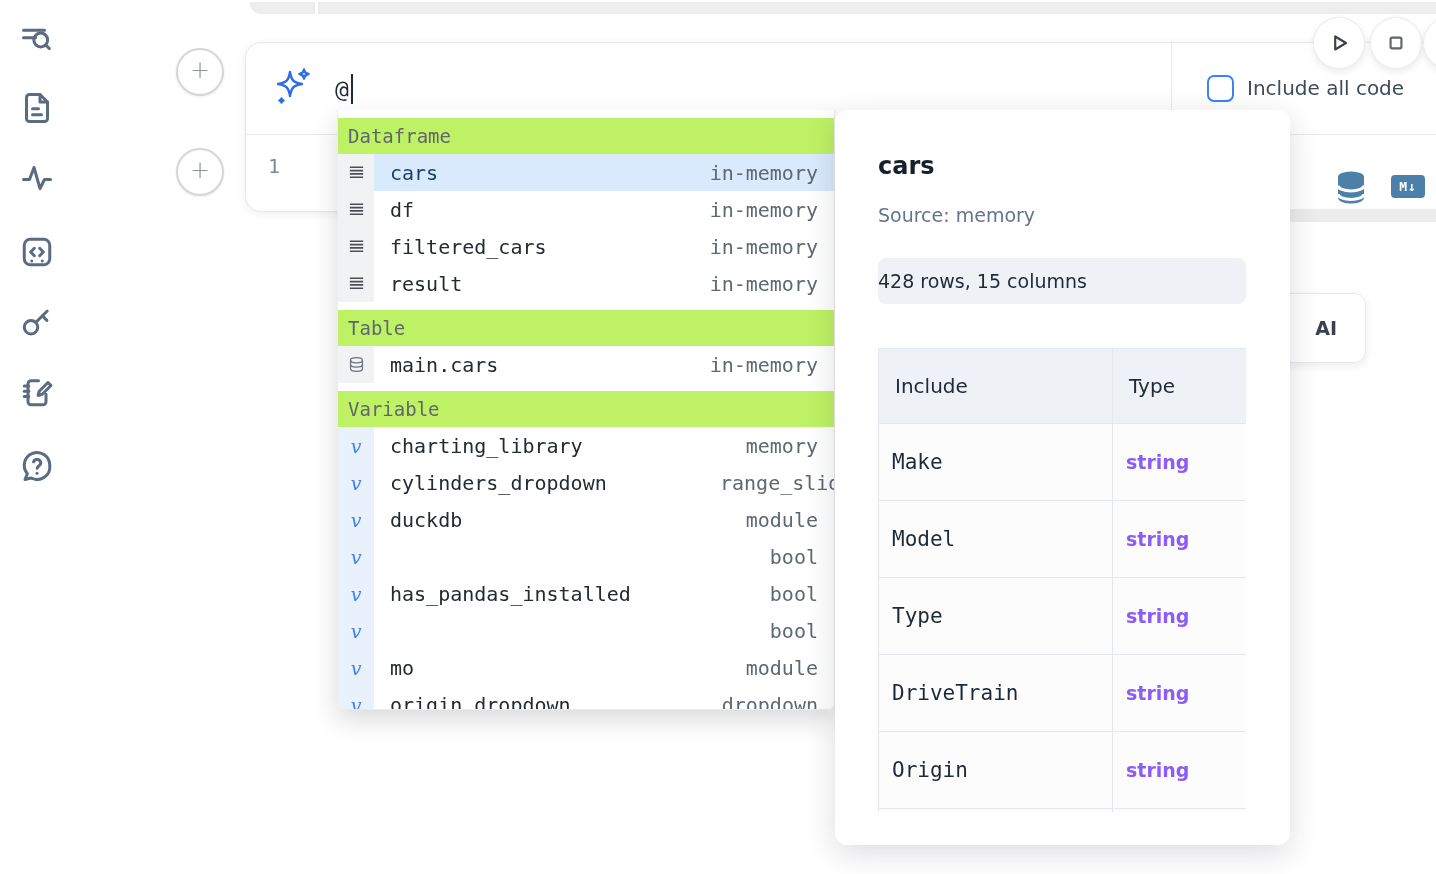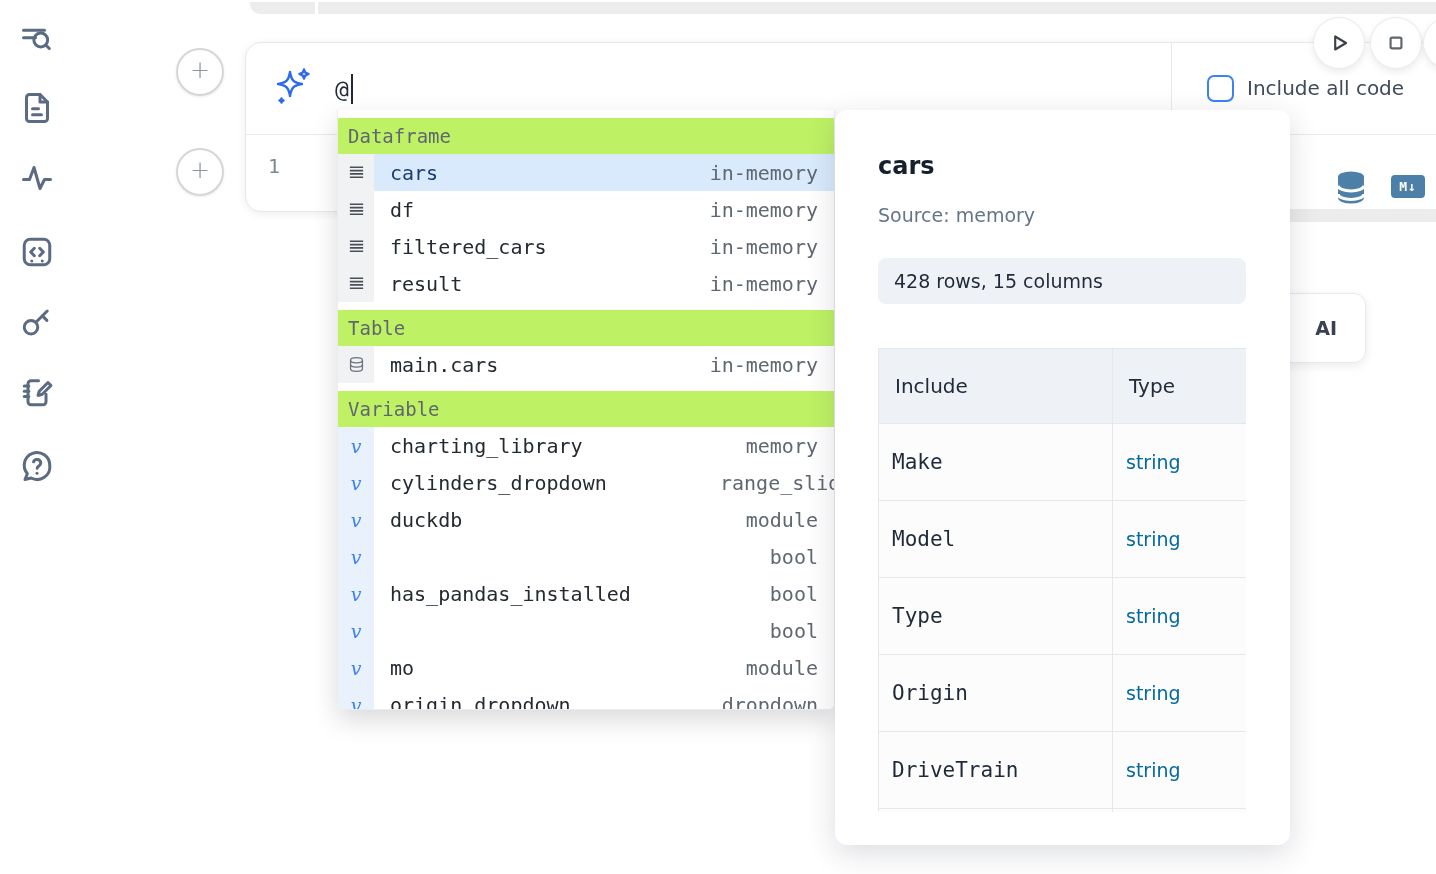--- a/index.html
+++ b/index.html
@@ -65,28 +65,28 @@
   .ac-name{margin-left:16px;color:#242a31;white-space:nowrap;}
   .ac-type{margin-left:auto;padding-right:16px;color:#5f6771;white-space:nowrap;}
   .ac-type.clip{margin-left:auto;width:114px;overflow:hidden;text-align:left;padding-right:0;flex:none;}
 
   
   .panel{position:absolute;left:835px;top:110px;width:455px;height:735px;background:#fff;border-radius:12px;
          box-shadow:0 8px 30px rgba(30,40,60,.16);z-index:30;}
   .pv-title{position:absolute;left:43px;top:42px;font-size:24px;font-weight:bold;color:#16202c;}
   .pv-source{position:absolute;left:43px;top:94px;font-size:19px;color:#64748b;}
   .pv-badge{position:absolute;left:43px;top:148px;width:368px;height:46px;background:#eef2f7;border-radius:8px;
-            font-size:19px;color:#1f2937;line-height:46px;padding-left:16px;box-sizing:border-box;}
+            font-size:19px;color:#1f2937;line-height:46px;box-sizing:border-box;}
   .pv-table-wrap{position:absolute;left:43px;top:238px;width:368px;height:464px;overflow:hidden;}
   .pv-table{border-collapse:collapse;width:368px;table-layout:fixed;}
   .pv-table th{background:#eef1f6;height:72px;font-weight:normal;text-align:left;padding-left:16px;
                font-size:20px;color:#222b38;border:1px solid #e4e8ed;}
   .pv-table td{height:74px;padding-left:13px;border:1px solid #e4e8ed;background:#fcfcfd;}
   .td-col{font-family:"DejaVu Sans Mono","Liberation Mono",monospace;font-size:21px;color:#1f2937;}
-  .td-type{font-size:19px;color:#0369a1;}
+  .td-type{font-size:19px;color:#8b5cf6;font-weight:bold;}
   .col-c1{width:234px;} .col-c2{width:134px;}
 
   
   .gen-ai-btn{position:absolute;left:1268px;top:293px;width:98px;height:70px;background:#fff;border:1px solid #e8eaed;
               border-radius:12px;box-shadow:0 3px 10px rgba(0,0,0,.08);z-index:18;
               font-size:19px;font-weight:bold;color:#3a4150;text-align:right;line-height:68px;
               padding-right:28px;box-sizing:border-box;}
 </style>
 </head>
 <body>
@@ -344,25 +344,25 @@
             </tr>
             <tr>
               <td class="td-col">Model</td>
               <td class="td-type">string</td>
             </tr>
             <tr>
               <td class="td-col">Type</td>
               <td class="td-type">string</td>
             </tr>
             <tr>
+              <td class="td-col">DriveTrain</td>
+              <td class="td-type">string</td>
+            </tr>
+            <tr>
               <td class="td-col">Origin</td>
-              <td class="td-type">string</td>
-            </tr>
-            <tr>
-              <td class="td-col">DriveTrain</td>
               <td class="td-type">string</td>
             </tr>
             <tr>
               <td class="td-col"></td>
               <td class="td-type"></td>
             </tr>
           </tbody>
       </table>
     </div>
   </div>

